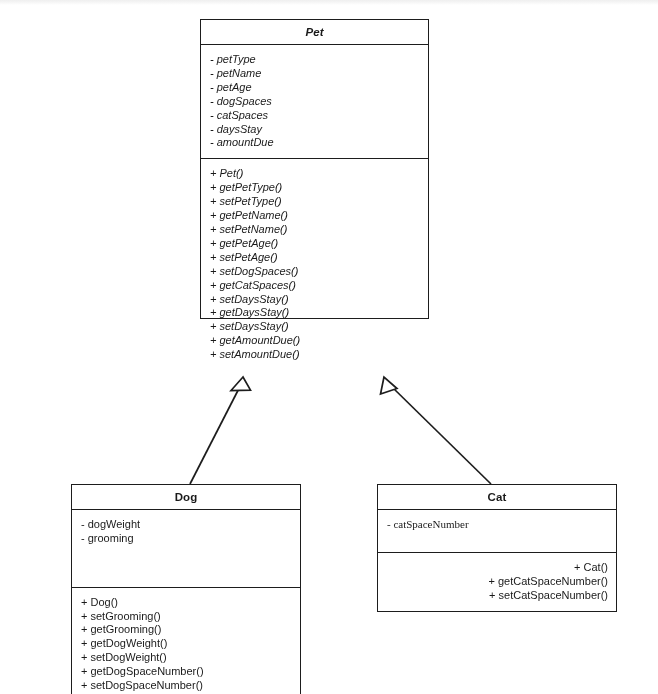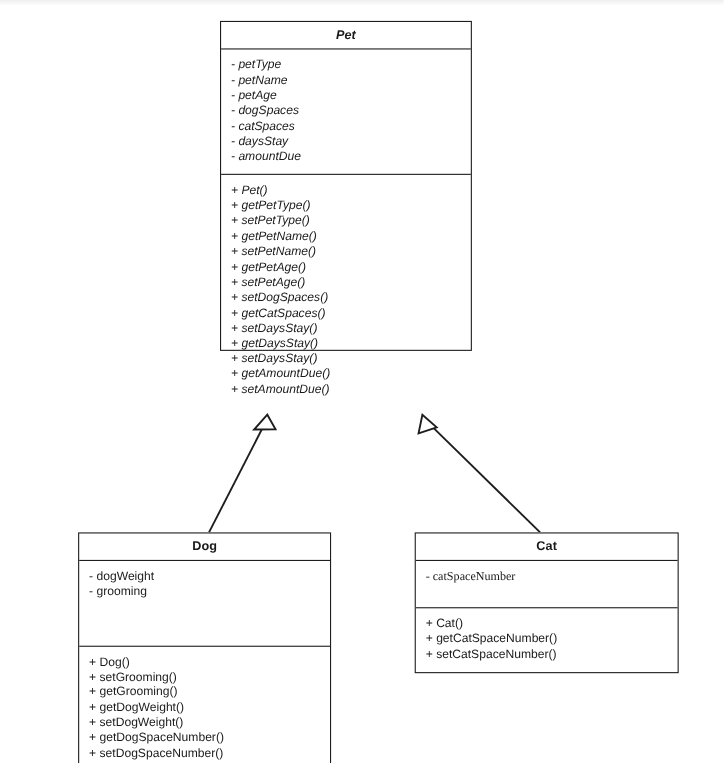--- a/index.html
+++ b/index.html
@@ -94,21 +94,21 @@
   #class-dog .attributes { height: 68px; }
   #class-dog .operations { flex: 1 1 auto; }
 
   #class-cat {
     left: 377px;
     top: 484px;
     width: 240px;
     height: 128px;
   }
   #class-cat .attributes { height: 41px; font-family: Liberation Serif, serif; }
-  #class-cat .operations { flex: 1 1 auto; }
+  #class-cat .operations { flex: 1 1 auto; text-align: right; }
 </style>
 </head>
 <body>
 
 <div id="page-top-strip"></div>
 
 <div id="diagram-canvas">
 
   <svg id="connector-layer" width="658" height="694" viewBox="0 0 658 694" xmlns="http://www.w3.org/2000/svg">
 

